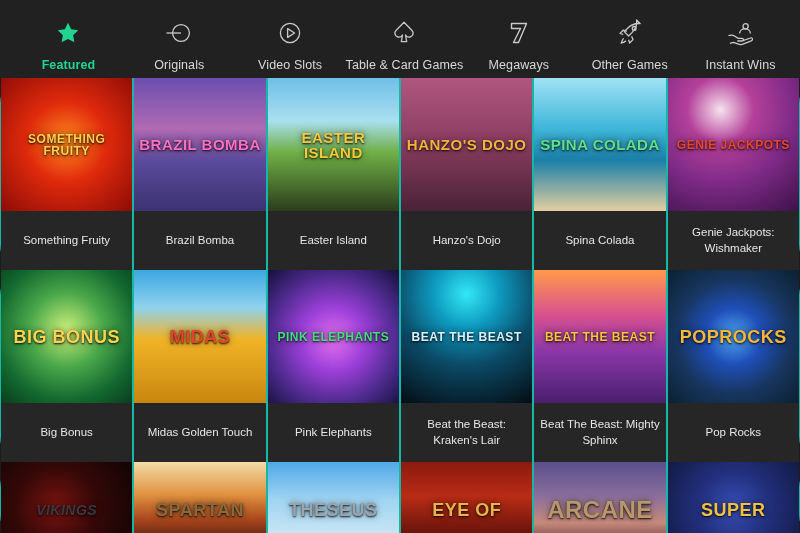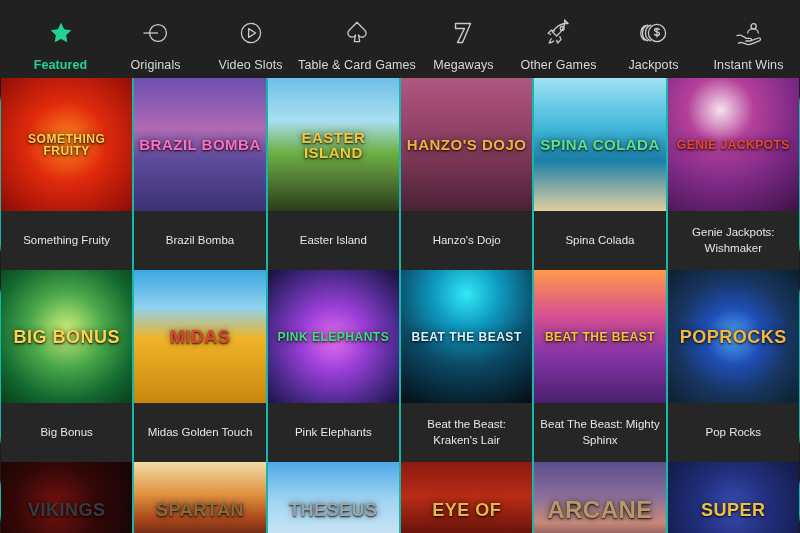--- a/index.html
+++ b/index.html
@@ -149,30 +149,20 @@
         <svg width="28" height="28" viewBox="0 0 28 28" fill="none" stroke="#c9c9c9" stroke-width="1.3" stroke-linejoin="round">
           <path d="M24.2 3.6c-4.8-.6-9.2 1.2-12.6 4.6l-3.4 3.4 4.4 4.4 3.4-3.4c3.4-3.4 5.2-7.8 4.6-12.6z" transform="translate(0,1)"></path>
           <path d="M10.8 12.4L7.4 11 4 14.4l3.2 1M15.6 17.2l1.4 3.4-3.4 3.4-1-3.2"></path>
           <path d="M7.6 19.4c-1.4 1.4-2.4 4.8-2.4 4.8s3.4-1 4.8-2.4"></path>
           <circle cx="18.2" cy="9.4" r="1.9"></circle>
         </svg>
       </span>
       <span class="nav-label">Other Games</span>
     </div>
 
-    <div class="nav-item">
-      <span class="nav-icon">
-        <svg width="30" height="26" viewBox="0 0 30 26" fill="none" stroke="#c9c9c9" stroke-width="1.3">
-          <circle cx="18" cy="13" r="8.6"></circle>
-          <path d="M12.2 4.9a8.6 8.6 0 000 16.2M9.2 4.9a8.6 8.6 0 000 16.2M6.4 5.4a8.6 8.6 0 000 15.2"></path>
-          <path d="M18 8.6v8.8M20.4 10.2c0-1-1-1.7-2.4-1.7s-2.4.7-2.4 1.6.9 1.4 2.4 1.8 2.5.9 2.5 1.9-1.1 1.7-2.5 1.7-2.5-.7-2.5-1.7"></path>
-        </svg>
-      </span>
-      <span class="nav-label">Jackpots</span>
-    </div>
 
     <div class="nav-item">
       <span class="nav-icon">
         <svg width="30" height="26" viewBox="0 0 30 26" fill="none" stroke="#c9c9c9" stroke-width="1.3" stroke-linejoin="round">
           <circle cx="19.6" cy="6.2" r="2.6"></circle>
           <path d="M13.6 13.4c0-2.6 2.3-4.6 5.4-4.6s5.4 2 5.4 4.6"></path>
           <path d="M2.5 15.6c2.6-1 4.6-.6 6.4.6l3.4 2.2h3.6c1 0 1.6.6 1.6 1.3s-.6 1.3-1.6 1.3h-4.6"></path>
           <path d="M17 20.6l7.4-2.6c1-.4 1.9.1 2.1.9.2.8-.3 1.5-1.2 1.9l-8.4 3.4c-1.2.5-2.3.5-3.6.1l-6-1.9-3.4 1"></path>
         </svg>
       </span>
@@ -268,21 +258,21 @@
         <div class="logo" style="color: rgb(245, 182, 60); text-shadow: rgba(0, 0, 0, 0.85) 0px 1px 2px, rgba(0, 0, 0, 0.55) 0px 0px 7px; font-size: 18px;">POPROCKS</div>
       </div>
       <div class="caption">Pop Rocks</div>
     </div>
   </div>
 
   <div class="grid row3">
     <div class="tile">
       <div class="thumb">
         <div class="art" style="background: radial-gradient(circle at 42% 58%, rgb(122, 20, 16) 0%, rgb(52, 8, 7) 46%, rgb(18, 4, 5) 100%);"></div>
-        <div class="logo" style="color: rgb(58, 58, 66); text-shadow: rgba(0, 0, 0, 0.85) 0px 1px 2px, rgba(0, 0, 0, 0.55) 0px 0px 7px; font-size: 18px;">VIKINGS</div>
+        <div class="logo" style="color: rgb(58, 58, 66); text-shadow: rgba(0, 0, 0, 0.85) 0px 1px 2px, rgba(0, 0, 0, 0.55) 0px 0px 7px; font-size: 14px; font-style: italic;">VIKINGS</div>
       </div>
 
     </div>
     <div class="tile">
       <div class="thumb">
         <div class="art" style="background: linear-gradient(rgb(242, 220, 168) 0%, rgb(224, 145, 63) 42%, rgb(168, 70, 28) 74%, rgb(92, 33, 16) 100%);"></div>
         <div class="logo" style="color: rgb(138, 106, 58); text-shadow: rgba(0, 0, 0, 0.85) 0px 1px 2px, rgba(0, 0, 0, 0.55) 0px 0px 7px; font-size: 18px;">SPARTAN</div>
       </div>
 
     </div>

